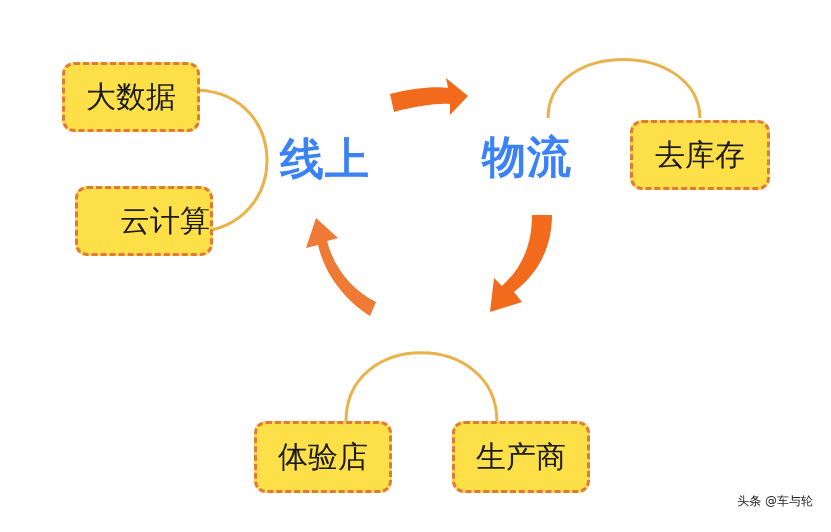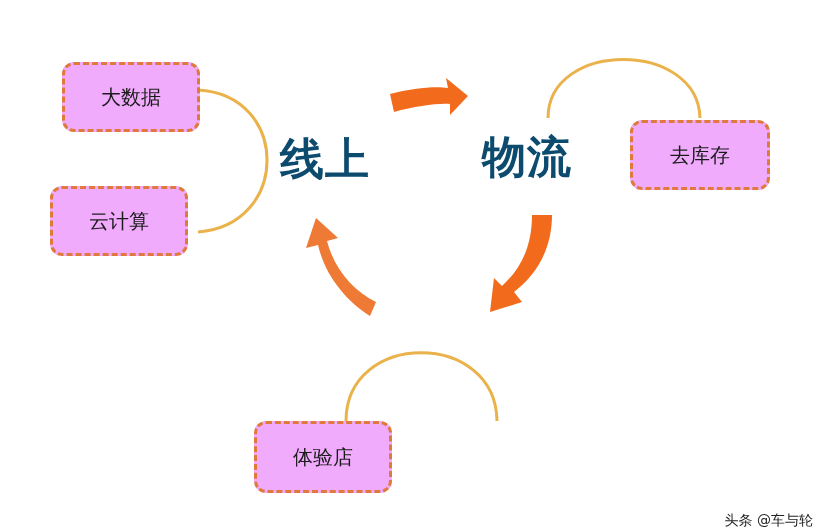--- a/index.html
+++ b/index.html
@@ -5,30 +5,30 @@
   html, body { margin: 0; padding: 0; }
   body {
     width: 831px; height: 532px; background: #ffffff; position: relative; overflow: hidden;
     font-family: "DejaVu Sans", "Liberation Sans", sans-serif;
   }
   .canvas { position: absolute; left: 0; top: 0; width: 831px; height: 532px; }
   svg.lines { position: absolute; left: 0; top: 0; }
   .box {
     position: absolute; box-sizing: border-box;
     border: 3px dashed #e07a3c; border-radius: 12px;
-    background: #f0abfc;
+    background: #fde047;
     display: flex; align-items: center; justify-content: center;
-    color: #1a1a1a; font-size: 20px; letter-spacing: 0px;
+    color: #1a1a1a; font-size: 30px; letter-spacing: 0px;
   }
   .hub {
-    position: absolute; color: #0c4a6e; font-weight: bold; font-size: 44px;
+    position: absolute; color: #3b82f6; font-weight: bold; font-size: 44px;
     letter-spacing: 1px;
   }
   .watermark {
-    position: absolute; right: 18px; bottom: 2px; color: #222; font-size: 14px;
+    position: absolute; right: 18px; bottom: 22px; color: #222; font-size: 12px;
     text-shadow: 0 0 2px #fff, 0 0 3px #fff;
   }
 </style>
 </head>
 <body>
 
 <div class="canvas">
 
   <svg class="lines" width="831" height="532" viewBox="0 0 831 532">
 
@@ -50,24 +50,27 @@
       <path d="M370,316 C345,300 325,275 318,245 L306,248 L316,218 L338,238 L327,241 C334,268 352,290 376,302 Z" fill="#ee7a35"></path>
     </g>
   </svg>
 
   <div class="hub" style="left:280px; top:130px;">线上</div>
   <div class="hub" style="left:482px; top:128px;">物流</div>
 
   <div class="box" style="left:62px; top:62px; width:138px; height:70px;">
     <span>大数据</span>
   </div>
-  <div class="box" style="left:50px; top:186px; width:138px; height:70px;">
+  <div class="box" style="left:75px; top:186px; width:138px; height:70px;justify-content:flex-end;">
     <span>云计算</span>
   </div>
   <div class="box" style="left:630px; top:120px; width:140px; height:70px;">
     <span>去库存</span>
   </div>
   <div class="box" style="left:254px; top:421px; width:138px; height:72px;text-align:right;">
     <span>体验店</span>
   </div>
+  <div class="box" style="left:452px; top:421px; width:138px; height:72px;">
+    <span>生产商</span>
+  </div>
 
   <div class="watermark">头条 @车与轮</div>
 </div>
 
 </body></html>

